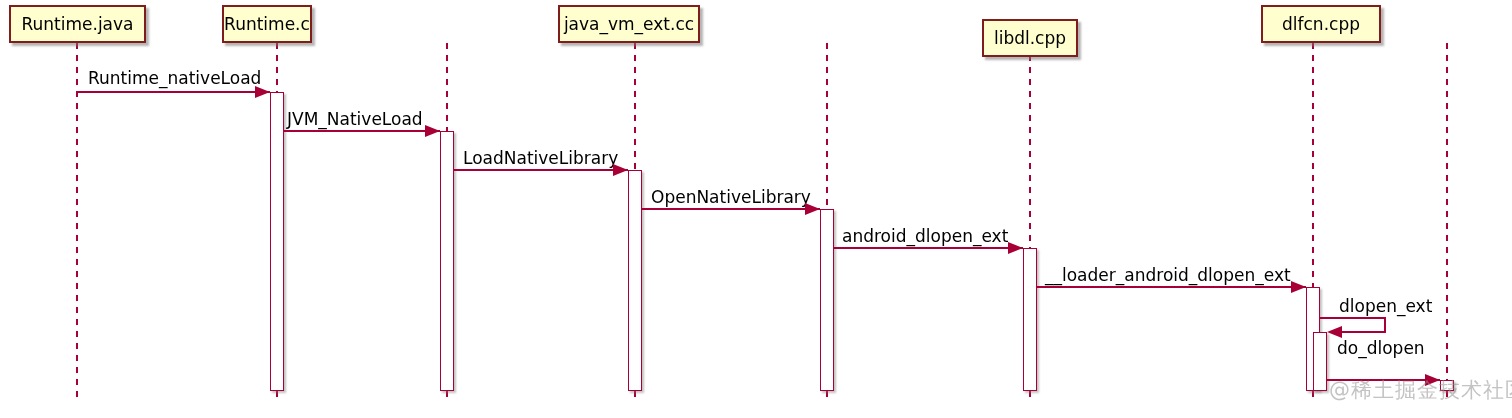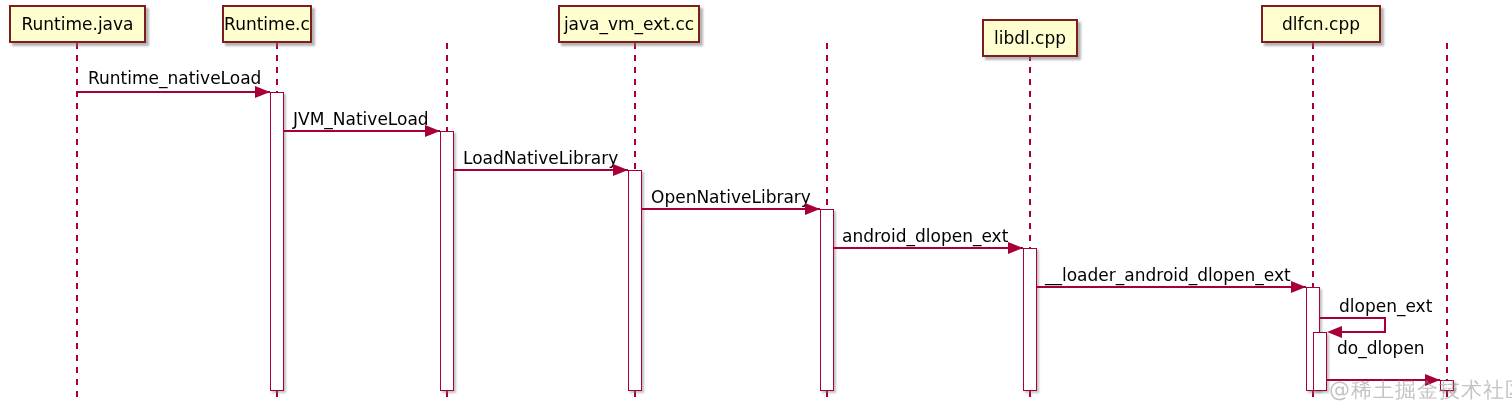--- a/index.html
+++ b/index.html
@@ -73,21 +73,21 @@
   <div class="bar" style="left:820px;top:209px;height:182px;"></div>
   <div class="bar" style="left:1023px;top:248px;height:143px;"></div>
   <div class="bar" style="left:1306px;top:287px;height:104px;"></div>
   <div class="bar" style="left:1313px;top:332px;height:59px;z-index:5;"></div>
   <div class="bar" style="left:1440px;top:380px;height:11px;"></div>
 
   <div class="mlabel" style="left:88px;top:68px;">Runtime_nativeLoad</div>
   <div class="hline" style="left:77px;top:91px;width:193px;"></div>
   <div class="ahead-r" style="left:255px;top:86px;"></div>
 
-  <div class="mlabel" style="left:293px;top:109px;">JVM_NativeLoad</div>
+  <div class="mlabel" style="left:287px;top:109px;">JVM_NativeLoad</div>
   <div class="hline" style="left:284px;top:130px;width:156px;"></div>
   <div class="ahead-r" style="left:425px;top:125px;"></div>
 
   <div class="mlabel" style="left:463px;top:148px;">LoadNativeLibrary</div>
   <div class="hline" style="left:454px;top:169px;width:174px;"></div>
   <div class="ahead-r" style="left:613px;top:164px;"></div>
 
   <div class="mlabel" style="left:651px;top:187px;text-align:right;">OpenNativeLibrary</div>
   <div class="hline" style="left:642px;top:208px;width:178px;"></div>
   <div class="ahead-r" style="left:805px;top:203px;"></div>

